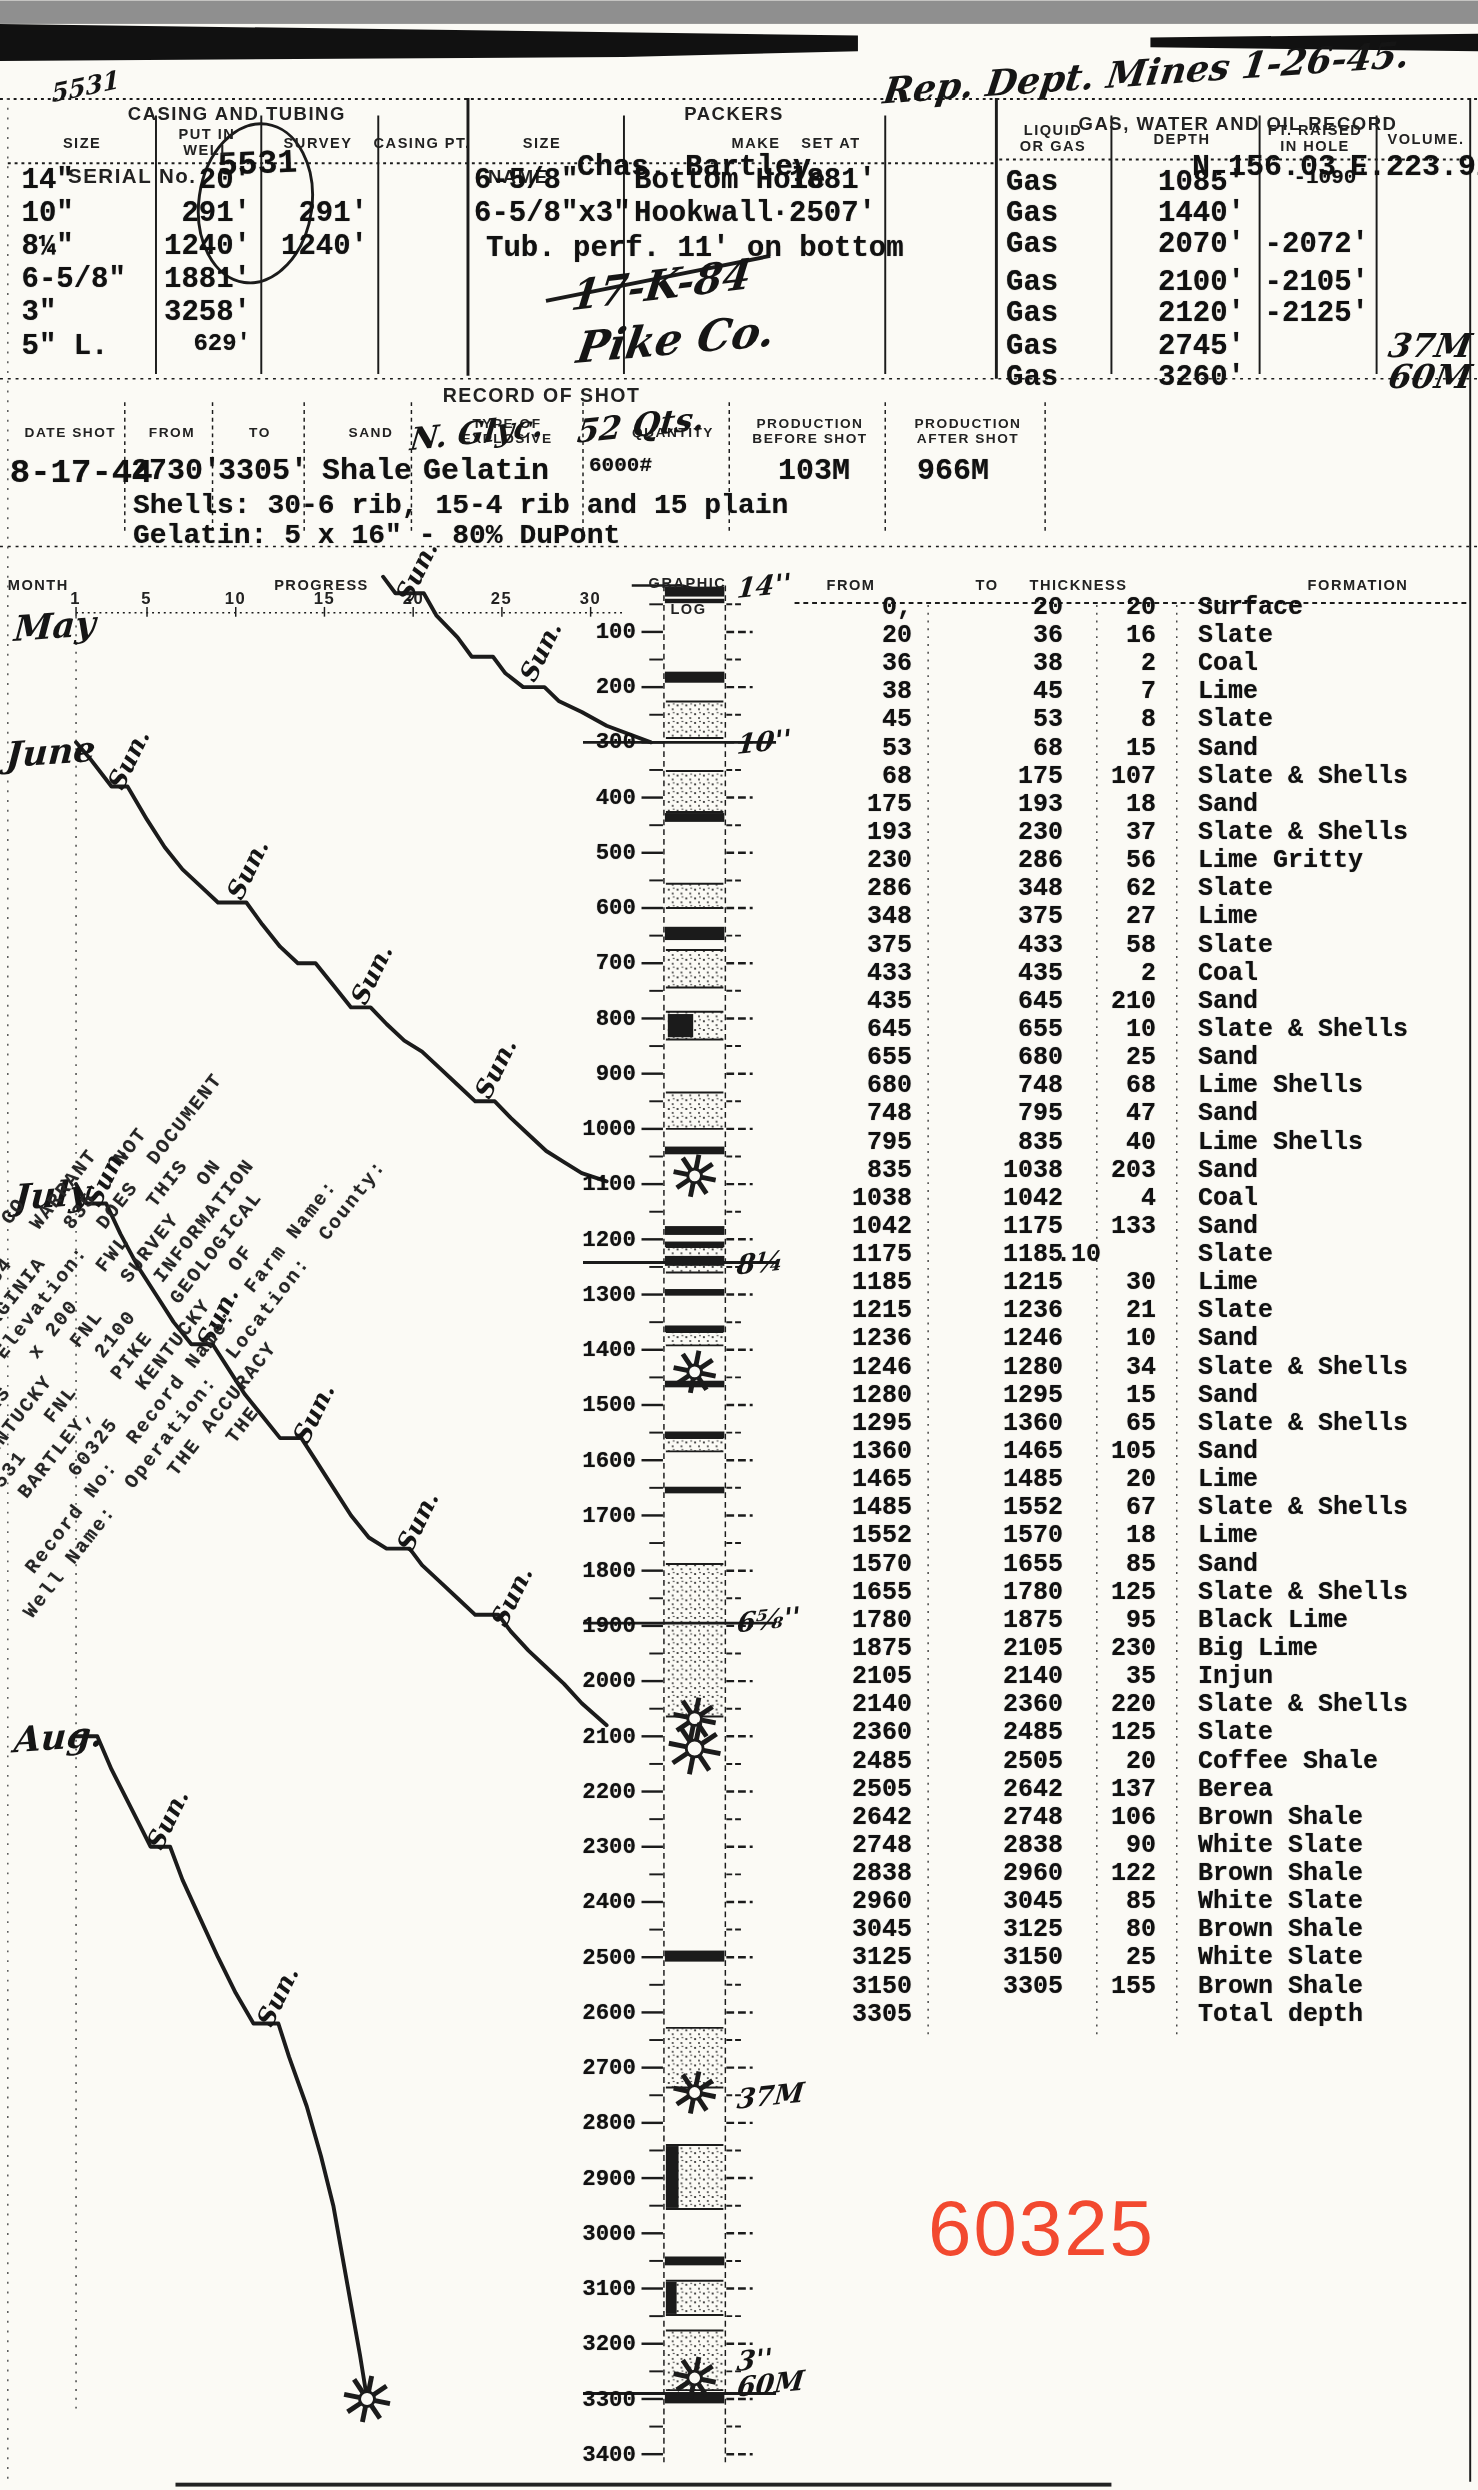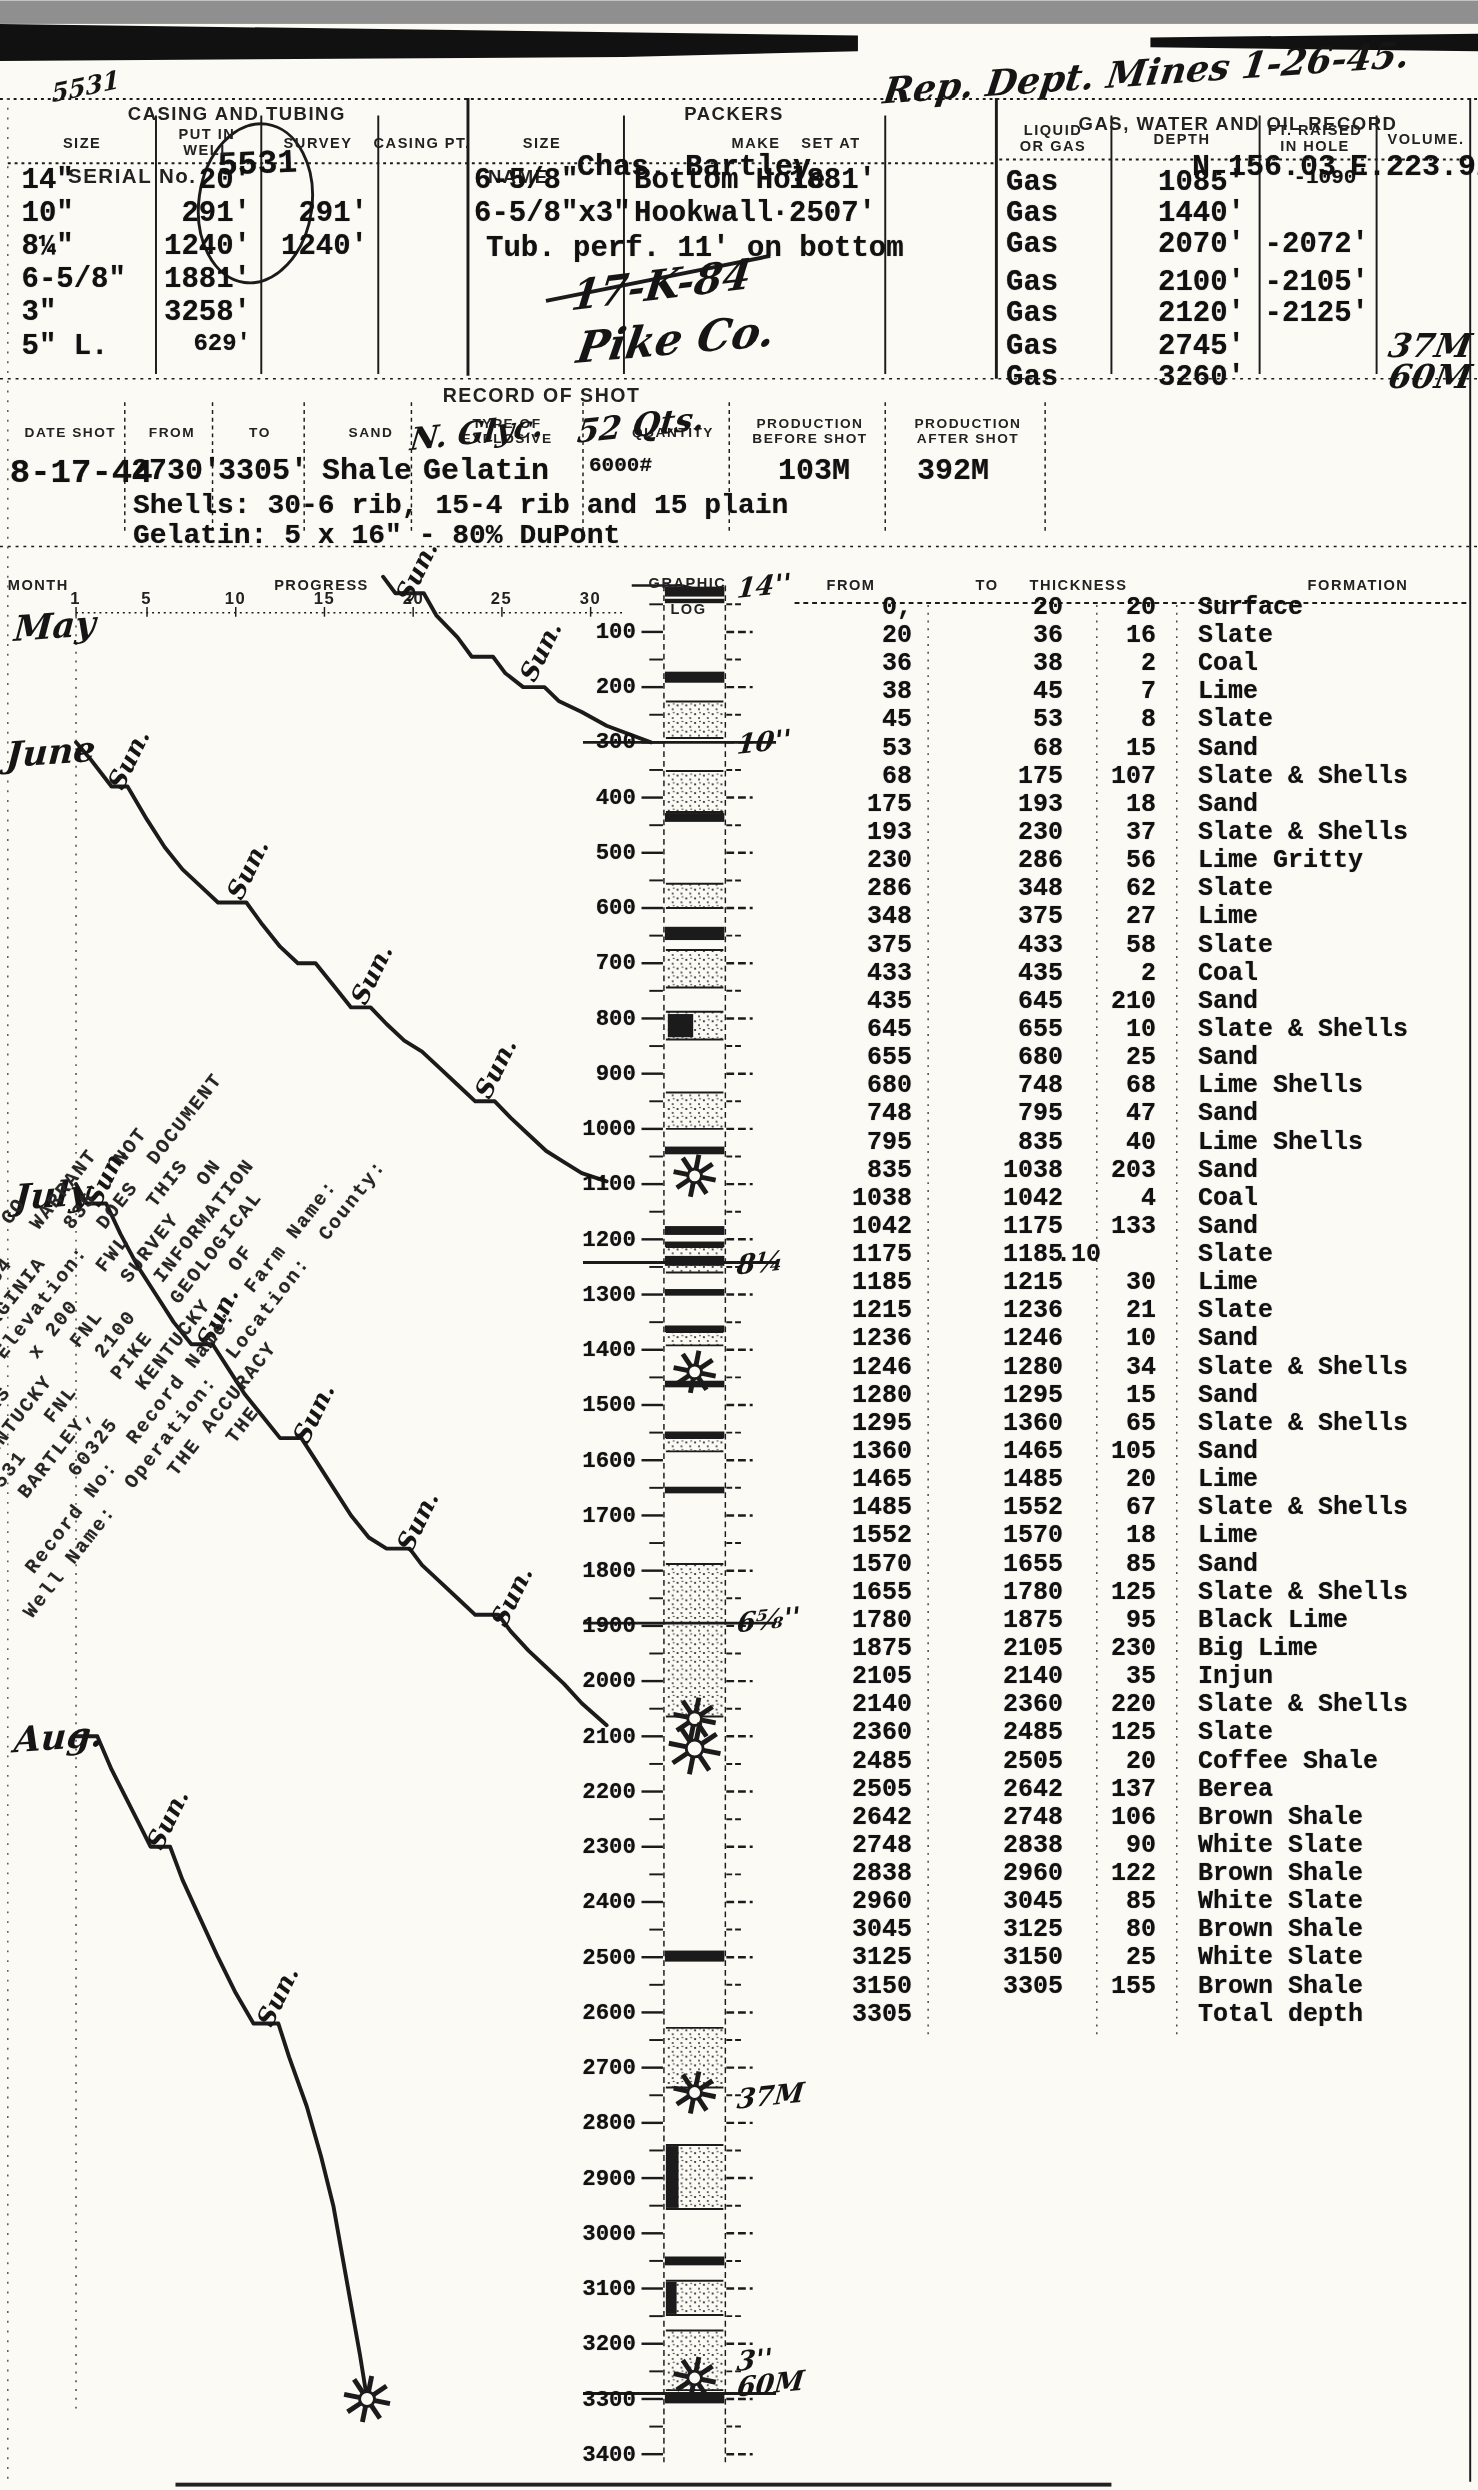--- a/index.html
+++ b/index.html
@@ -491,21 +491,21 @@
         <div>PRODUCTION</div>
         <div>AFTER SHOT</div>
       </div>
       <div class="abs tw" style="left: 9.8px; top: 454px; font-size: 34px;">8-17-44</div>
       <div class="abs tw" style="left: 131px; top: 454px; font-size: 30px;">2730'</div>
       <div class="abs tw" style="left: 218px; top: 454px; font-size: 30px;">3305'</div>
       <div class="abs tw" style="left: 322px; top: 454px; font-size: 30px;">Shale</div>
       <div class="abs tw" style="left: 423px; top: 454px; font-size: 30px;">Gelatin</div>
       <div class="abs tw" style="left: 589px; top: 454px; font-size: 21px;">6000#</div>
       <div class="abs tw" style="left: 778px; top: 454px; font-size: 30px;">103M</div>
-      <div class="abs tw" style="left: 917px; top: 454px; font-size: 30px;">392M</div>
+      <div class="abs tw" style="left: 917px; top: 454px; font-size: 30px;">966M</div>
       <div class="abs hw" style="left: 410px; top: 414px; font-size: 31px; transform: rotate(-6deg) skewX(-12deg);">N. Glyc.</div>
       <div class="abs hw" style="left: 577px; top: 406px; font-size: 32px; transform: rotate(-6deg) skewX(-12deg);">52 Qts.</div>
       <div class="abs tw" style="left: 133px; top: 490px; font-size: 28px;">Shells: 30-6 rib, 15-4 rib and 15 plain</div>
       <div class="abs tw" style="left: 133px; top: 520px; font-size: 28px;">Gelatin: 5 x 16" - 80% DuPont</div>
     </div>
   <div id="chart-root" class="abs" style="left:0;top:0;">
       <div class="abs lbl" style="left: 7.8px; top: 577px; font-size: 14.6px;">MONTH</div>
       <div class="abs lbl ctr" style="left: 224px; top: 577px; width: 195px; font-size: 14.6px;">PROGRESS</div>
       <div class="abs lbl ctr" style="left: 624px; top: 575px; width: 127px; font-size: 14.6px;">GRAPHIC</div>
       <div class="abs lbl ctr" style="left: 630px; top: 601px; width: 117px; font-size: 14.6px;">LOG</div>
@@ -793,14 +793,15 @@
       <div class="stamp-line ctr">CHAS   x 200   FWL   THIS</div>
       <div class="stamp-line ctr">KENTUCKY   FNL   SURVEY   ON</div>
       <div class="stamp-line ctr">5531   FNL   2100   INFORMATION</div>
       <div class="stamp-line ctr">BARTLEY,   PIKE   GEOLOGICAL</div>
       <div class="stamp-line ctr">60325   KENTUCKY   OF</div>
       <div class="stamp-line ctr">Record No:  Record Name:  Farm Name:</div>
       <div class="stamp-line ctr">Well Name:  Operation:  Location:  County:</div>
       <div class="stamp-line ctr">THE ACCURACY</div>
       <div class="stamp-line ctr">THE</div>
     </div>
+  <div id="rednum" class="abs" style="left: 928px; top: 2183px; font-size: 78px; letter-spacing: 2px; color: rgb(242, 73, 47);">60325</div>
 </div>
 
 
 </body></html>

